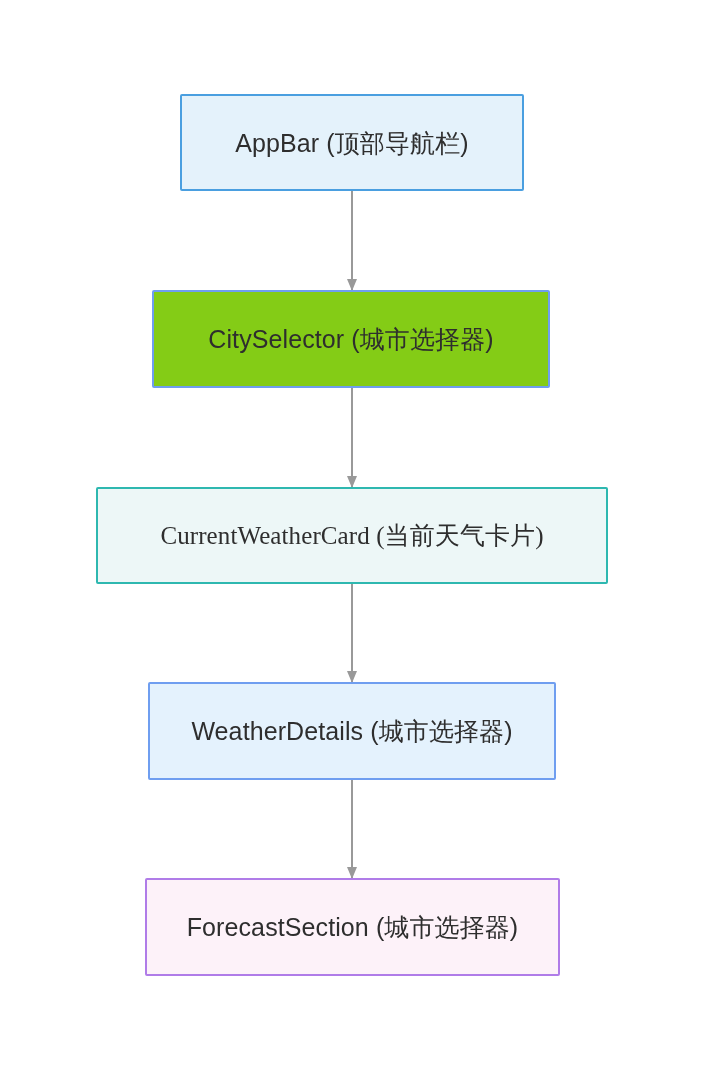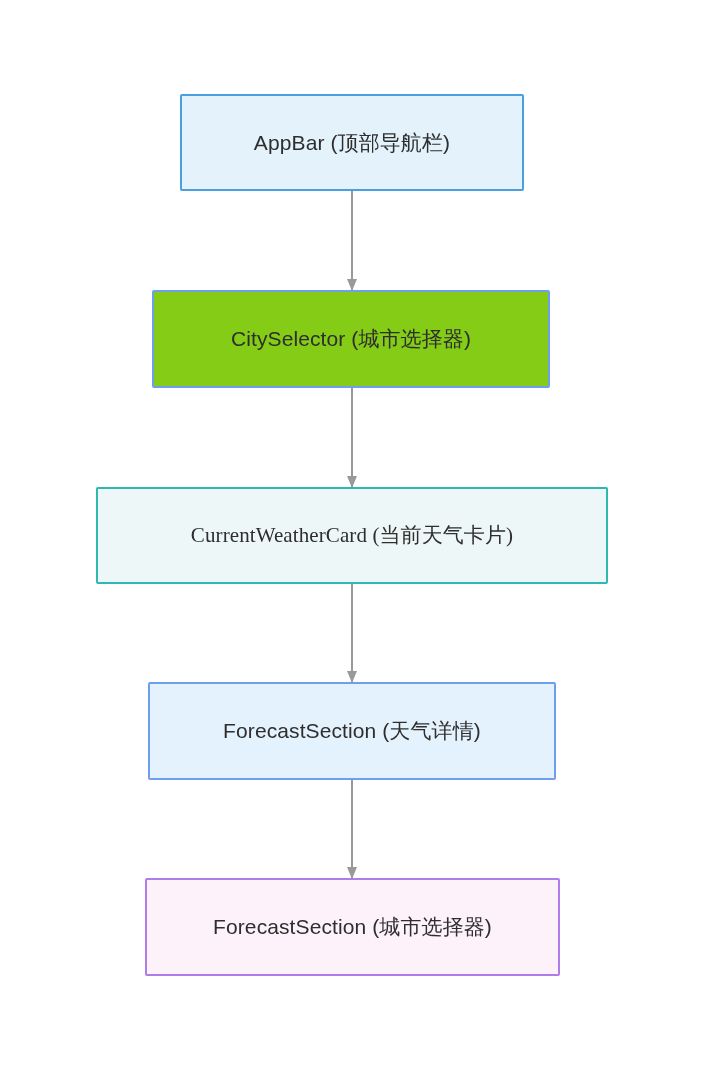--- a/index.html
+++ b/index.html
@@ -31,21 +31,21 @@
     position: absolute;
     box-sizing: border-box;
     display: flex;
     align-items: center;
     justify-content: center;
     border-style: solid;
     border-width: 2px;
     border-radius: 2px;
   }
   .node-label {
-    font-size: 21px;
+    font-size: 25px;
     line-height: 1.2;
     color: #2e2e2e;
     letter-spacing: 0.1px;
     white-space: nowrap;
     text-align: left;
   }
 </style>
 </head>
 <body style="background: rgb(255, 255, 255);">
 
@@ -71,20 +71,20 @@
 
   <div class="node" style="left: 152px; top: 290px; width: 398px; height: 98px; background: #84cc16; border-color: rgb(111, 158, 240);">
     <span class="node-label" style="color: rgb(46, 46, 46);">CitySelector (城市选择器)</span>
   </div>
 
   <div class="node" style="left: 96px; top: 487px; width: 512px; height: 97px; background: rgb(237, 247, 247); border-color: rgb(46, 184, 176); font-family: Liberation Serif, serif;">
     <span class="node-label" style="color: rgb(46, 46, 46);">CurrentWeatherCard (当前天气卡片)</span>
   </div>
 
   <div class="node" style="left: 148px; top: 682px; width: 408px; height: 98px; background: rgb(228, 242, 253); border-color: rgb(111, 158, 240);">
-    <span class="node-label" style="color: rgb(46, 46, 46);">ForecastSection (天气详情)</span>
+    <span class="node-label" style="color: rgb(46, 46, 46);">WeatherDetails (城市选择器)</span>
   </div>
 
   <div class="node" style="left: 145px; top: 878px; width: 415px; height: 98px; background: rgb(253, 242, 249); border-color: rgb(176, 124, 232);">
     <span class="node-label" style="color: rgb(46, 46, 46);">ForecastSection (城市选择器)</span>
   </div>
 
 </div>
 
 </body></html>

